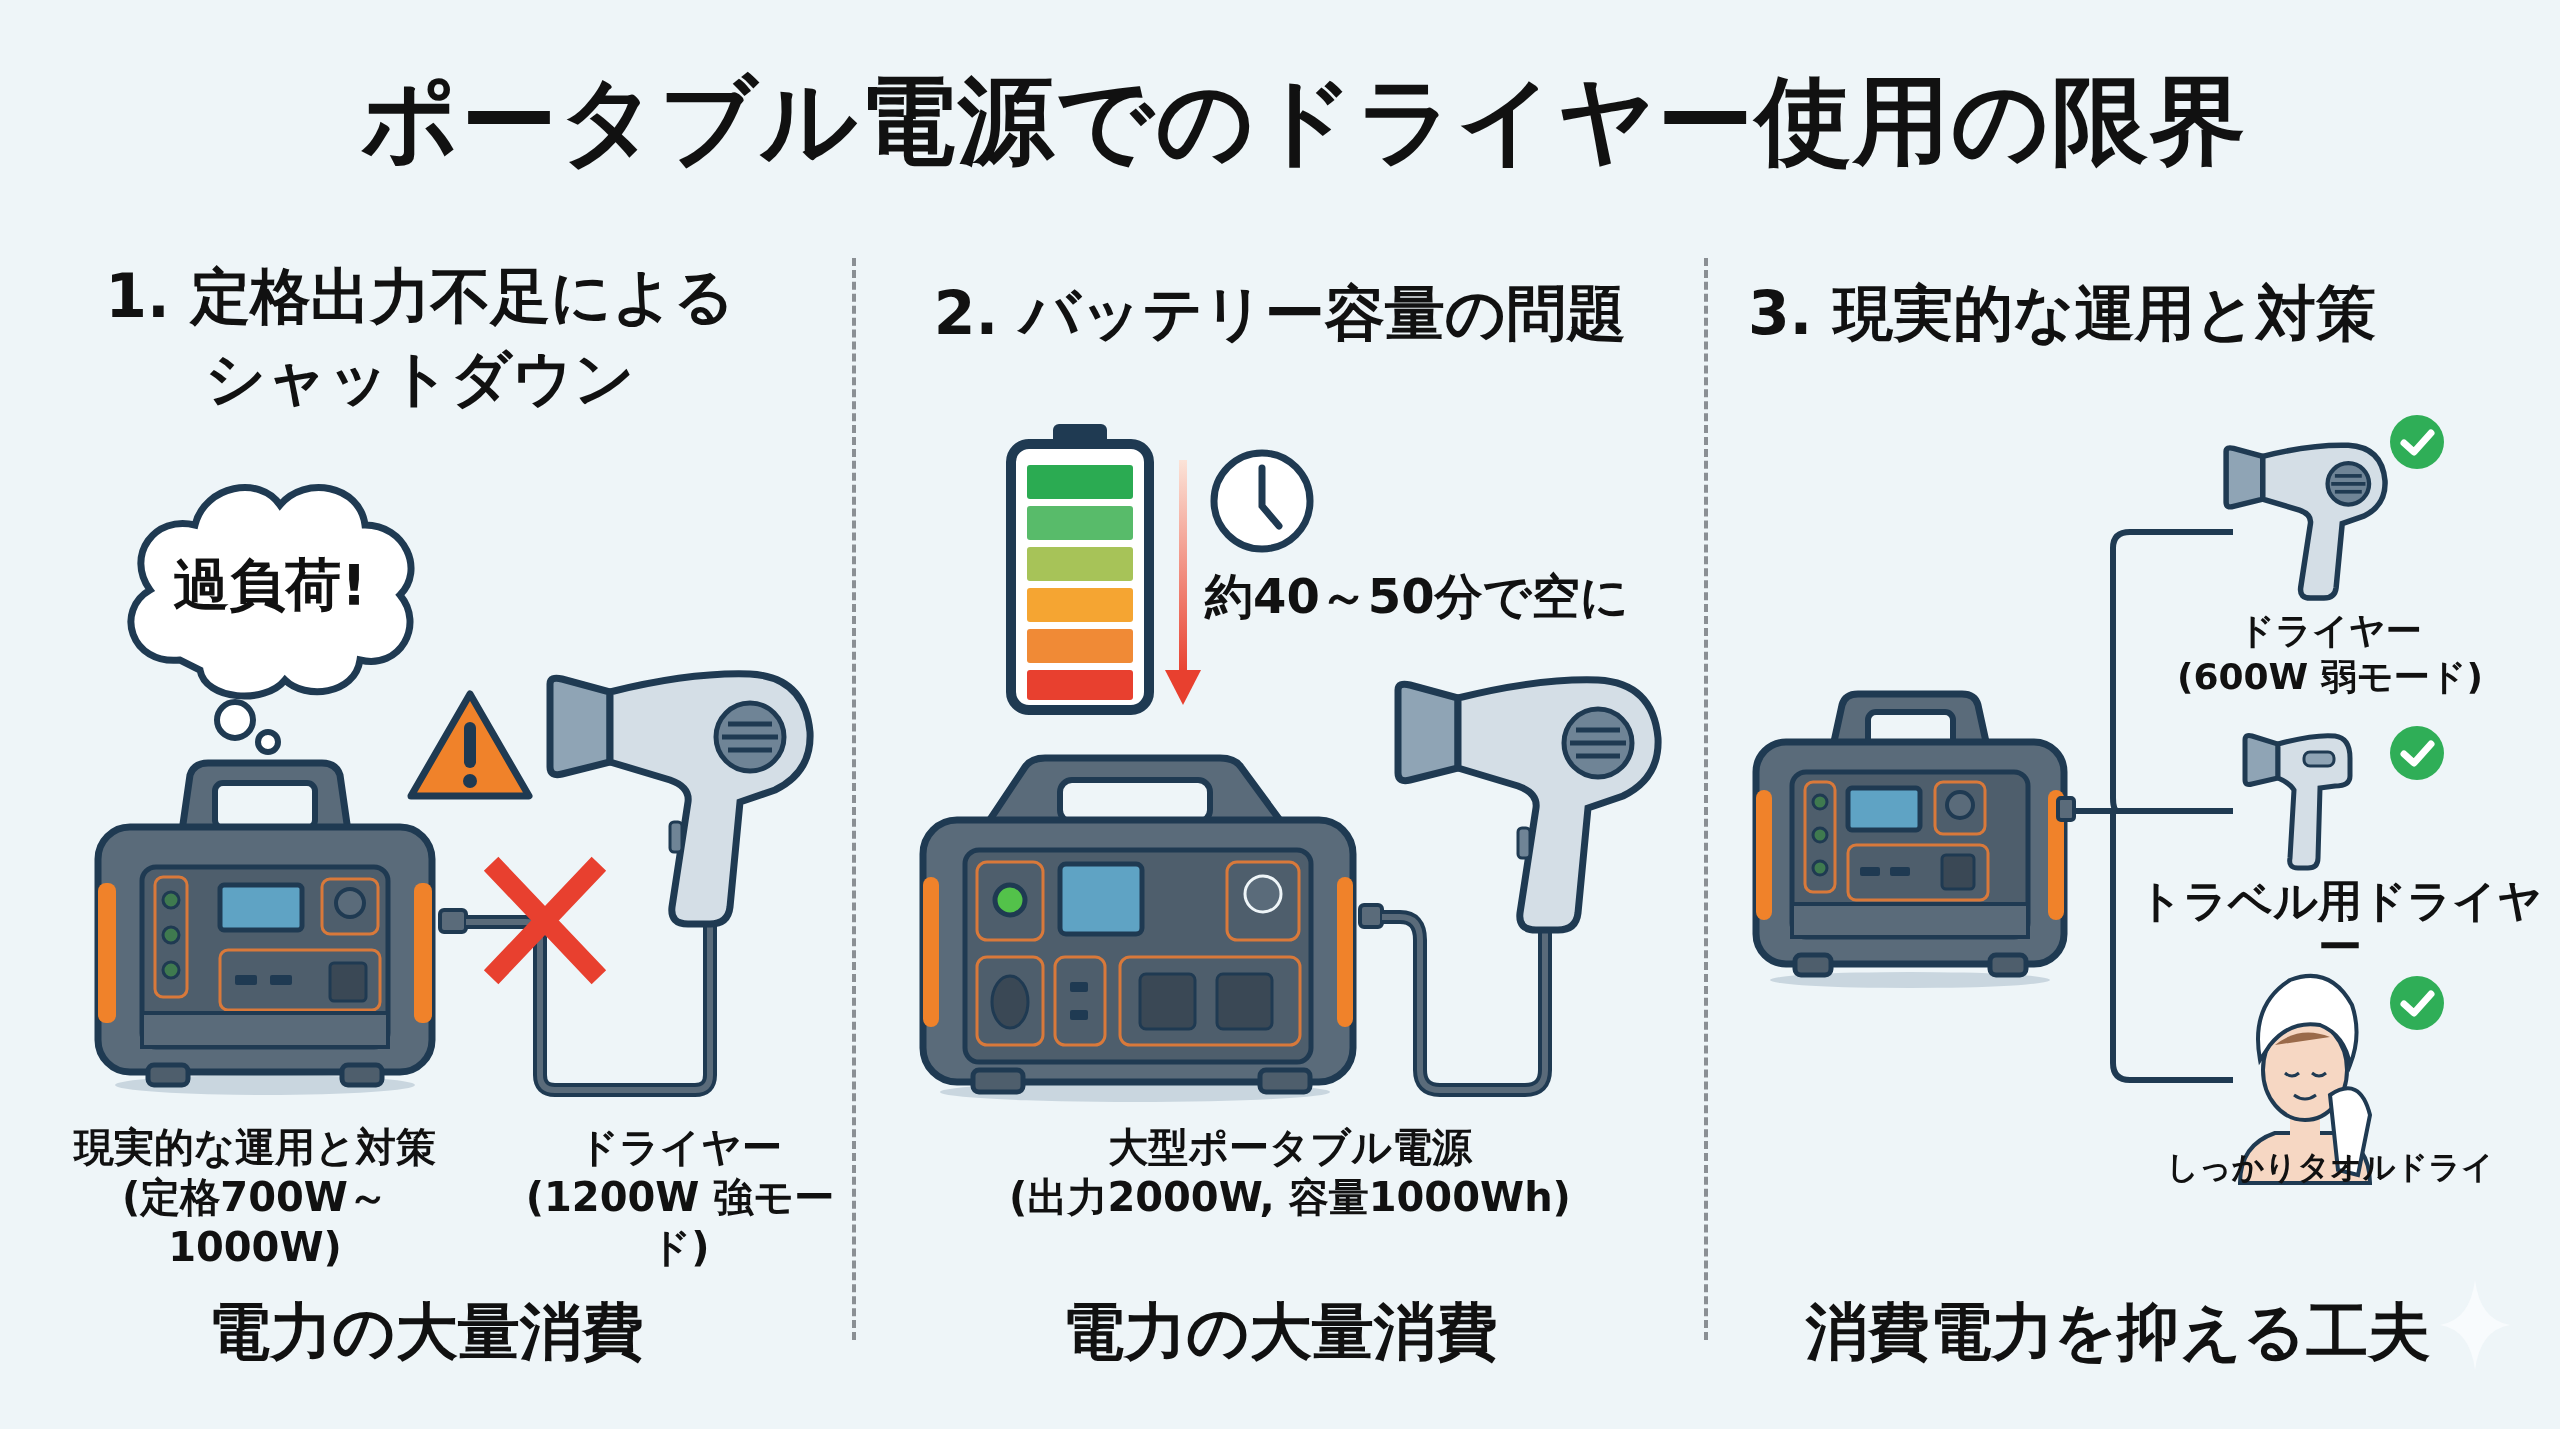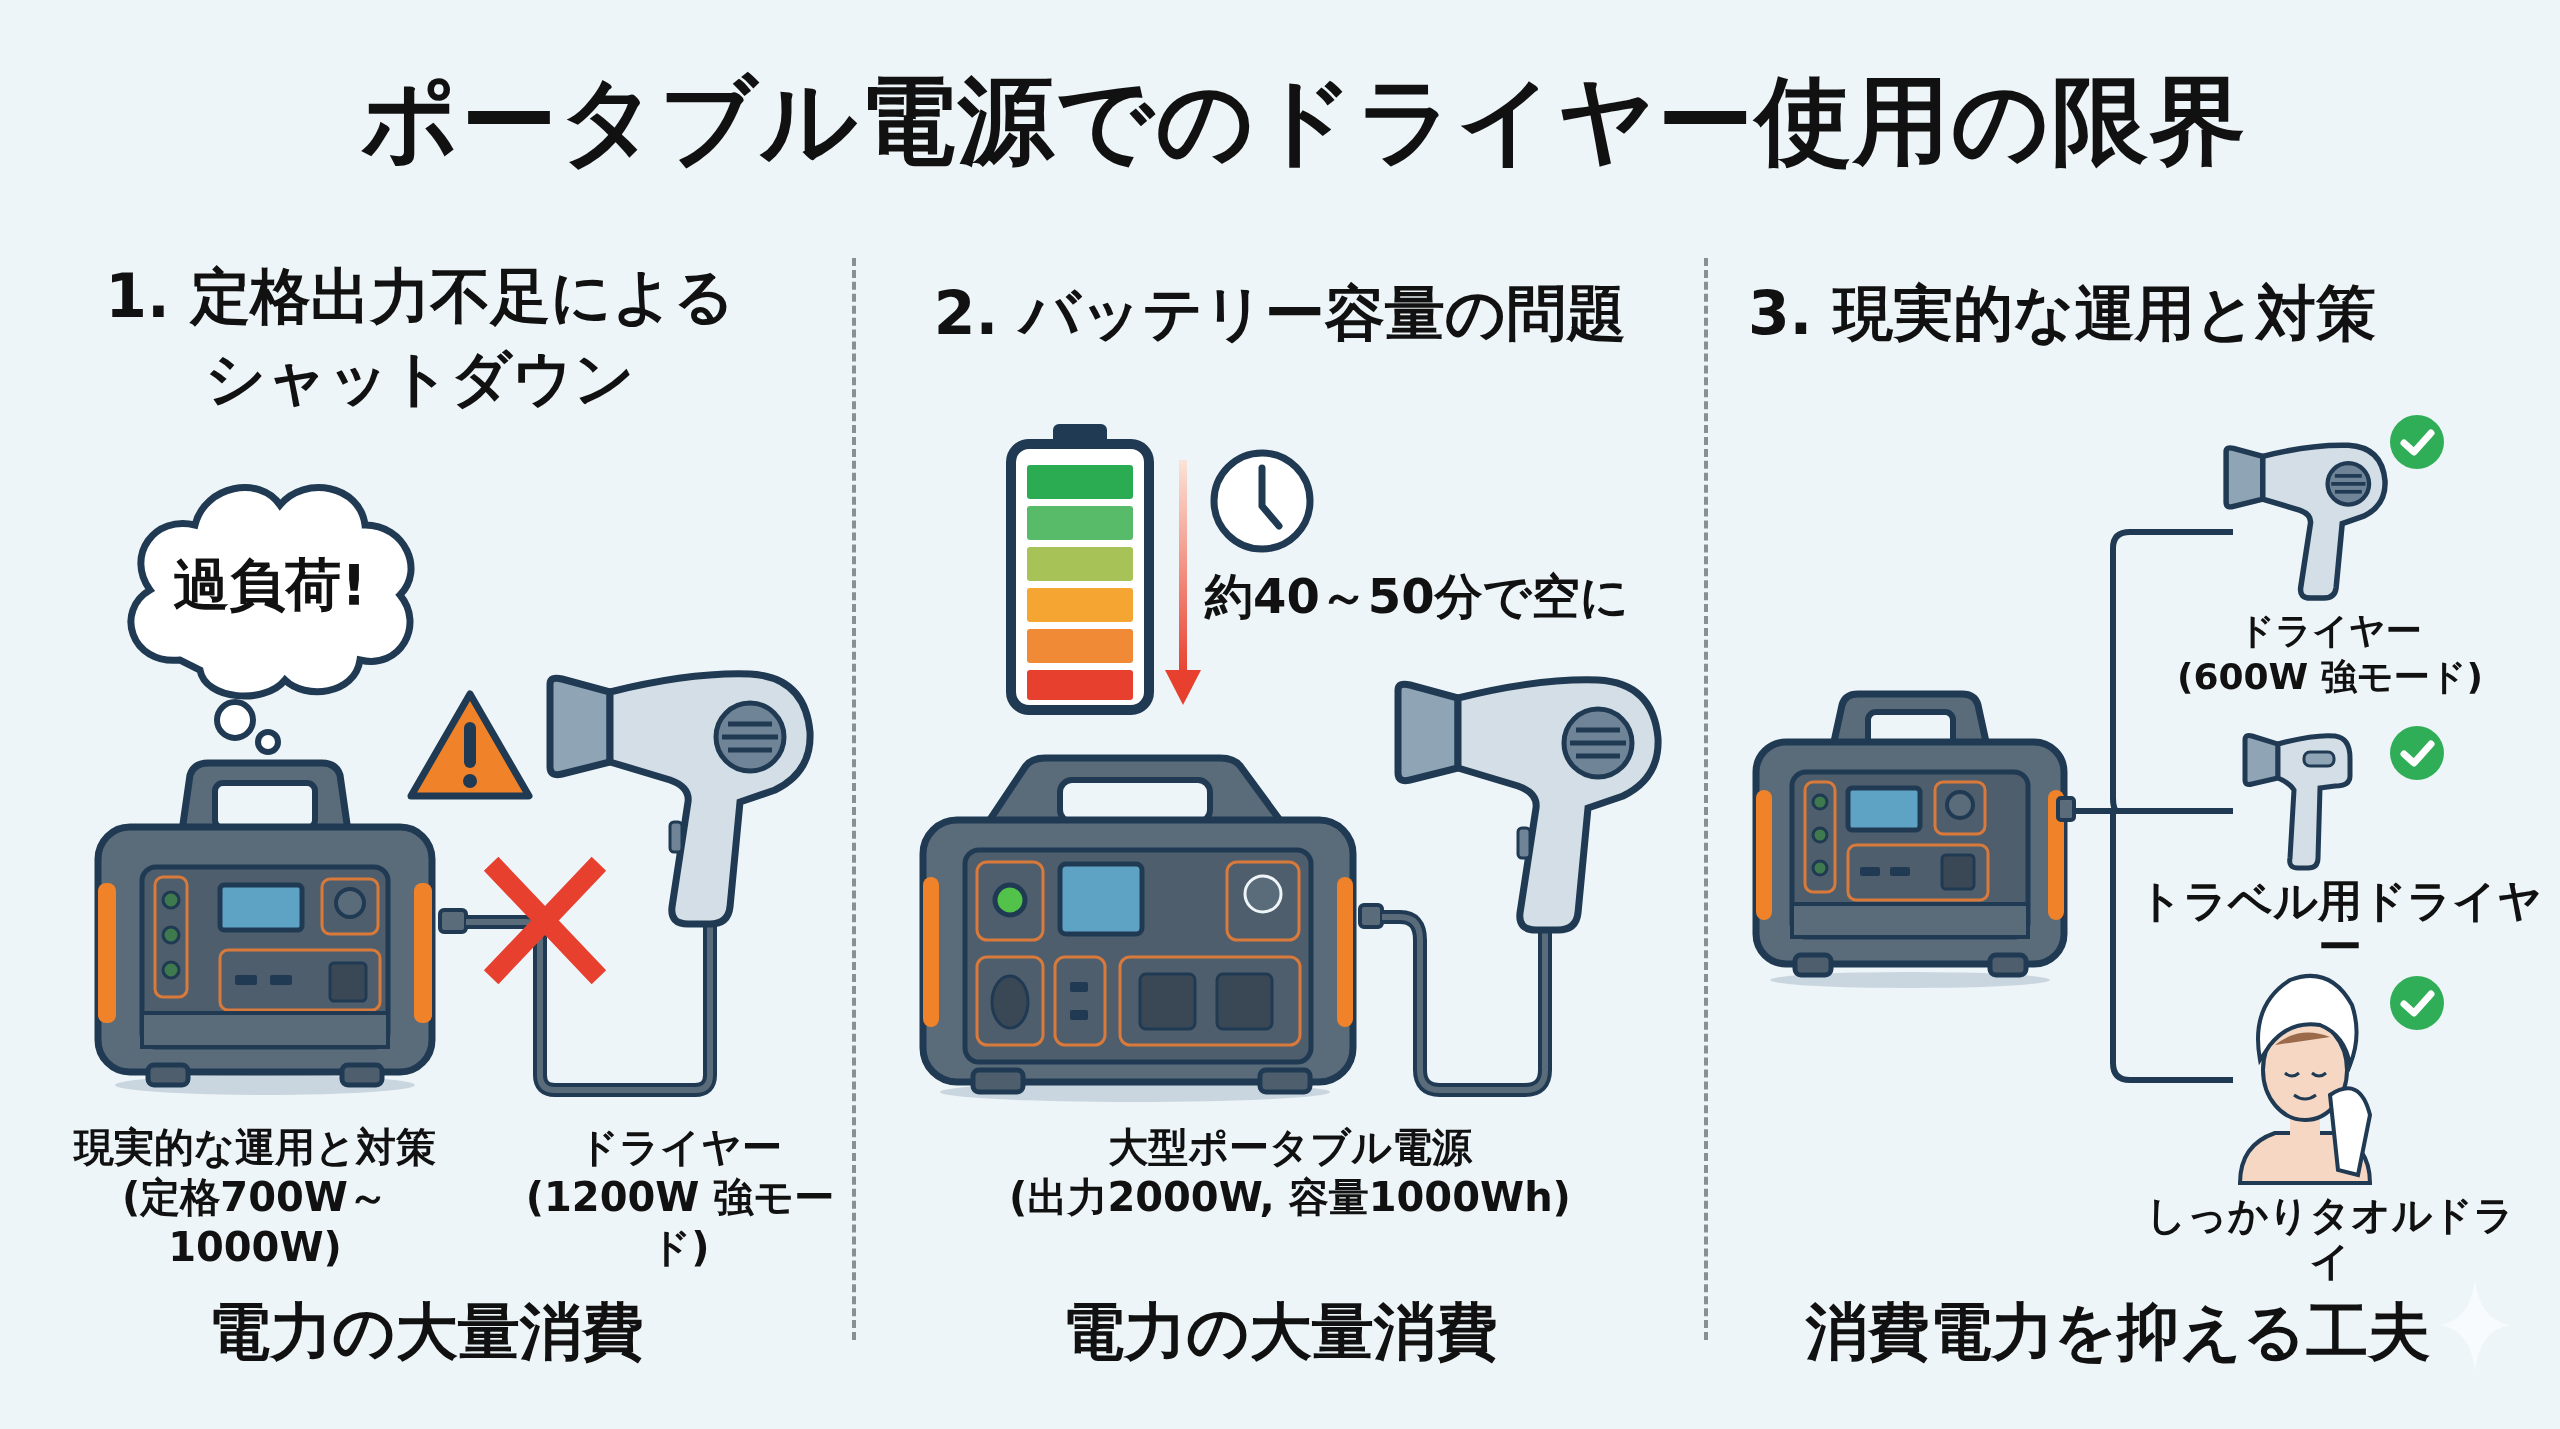--- a/index.html
+++ b/index.html
@@ -239,21 +239,21 @@
         <line x1="182" y1="75" x2="238" y2="75"></line>
         <line x1="188" y1="88" x2="232" y2="88"></line>
       </g>
   </svg>
   <svg style="left:2389px; top:414px;" width="56" height="56" viewBox="0 0 56 56">
     <circle cx="28" cy="28" r="27" fill="#2fae57"></circle>
     <path d="M15,29 L25,38 L42,19" fill="none" stroke="#fff" stroke-width="7" stroke-linecap="round" stroke-linejoin="round"></path>
   </svg>
   <div class="label" style="left:2130px; top:608px; width:400px; font-size:36px; line-height:46px;">
     <div>ドライヤー</div>
-    <div>(600W 強モード)</div>
+    <div>(600W 弱モード)</div>
   </div>
 
   <svg style="left:2240px; top:728px;" width="115" height="145" viewBox="0 0 115 145">
     <path d="M5,12 L5,52 Q5,58 12,56 L38,50 L38,16 L12,8 Q5,6 5,12 Z" fill="#8fa4b5" stroke="#1f3a52" stroke-width="5"></path>
     <path d="M38,16 Q75,6 95,8 Q110,10 110,30 L110,48 Q110,58 95,58 L80,60 L78,130 Q78,140 68,140 L58,140 Q48,140 50,130 L54,62 Q50,55 38,50 Z" fill="#d4dee6" stroke="#1f3a52" stroke-width="5"></path>
     <rect x="64" y="24" width="30" height="14" rx="6" fill="#8fa4b5" stroke="#1f3a52" stroke-width="3"></rect>
   </svg>
   <svg style="left:2389px; top:725px;" width="56" height="56" viewBox="0 0 56 56">
     <circle cx="28" cy="28" r="27" fill="#2fae57"></circle>
     <path d="M15,29 L25,38 L42,19" fill="none" stroke="#fff" stroke-width="7" stroke-linecap="round" stroke-linejoin="round"></path>
@@ -267,20 +267,20 @@
     <path d="M30,95 Q20,40 60,15 Q100,0 122,40 Q132,70 120,100 Q115,70 90,60 Q60,55 40,80 Z" fill="#fff" stroke="#1f3a52" stroke-width="4"></path>
     <path d="M45,80 Q70,60 100,72" fill="#9a6a4a"></path>
     <path d="M55,108 Q62,114 69,108 M82,108 Q89,114 96,108" fill="none" stroke="#1f3a52" stroke-width="3"></path>
     <path d="M64,130 Q75,138 86,130" fill="none" stroke="#1f3a52" stroke-width="3"></path>
     <path d="M100,130 Q130,110 140,150 L128,210 L108,205 Z" fill="#fff" stroke="#1f3a52" stroke-width="4"></path>
   </svg>
   <svg style="left:2389px; top:975px;" width="56" height="56" viewBox="0 0 56 56">
     <circle cx="28" cy="28" r="27" fill="#2fae57"></circle>
     <path d="M15,29 L25,38 L42,19" fill="none" stroke="#fff" stroke-width="7" stroke-linecap="round" stroke-linejoin="round"></path>
   </svg>
-  <div class="label" style="left:2130px; top:1192px; width:400px; font-size:40px; line-height:46px;">しっかりタオルドライ</div>
+  <div class="label" style="left:2130px; top:1144px; width:400px; font-size:32px; line-height:46px;">しっかりタオルドライ</div>
 
   <div class="bottom" style="left:1708px; width:820px;">消費電力を抑える工夫</div>
 </section>
 
 <svg style="left:2440px; top:1280px;" width="70" height="90" viewBox="0 0 70 90">
   <path d="M35,0 Q40,40 70,45 Q40,50 35,90 Q30,50 0,45 Q30,40 35,0 Z" fill="#f8fbfd"></path>
 </svg>
 
 </body></html>

